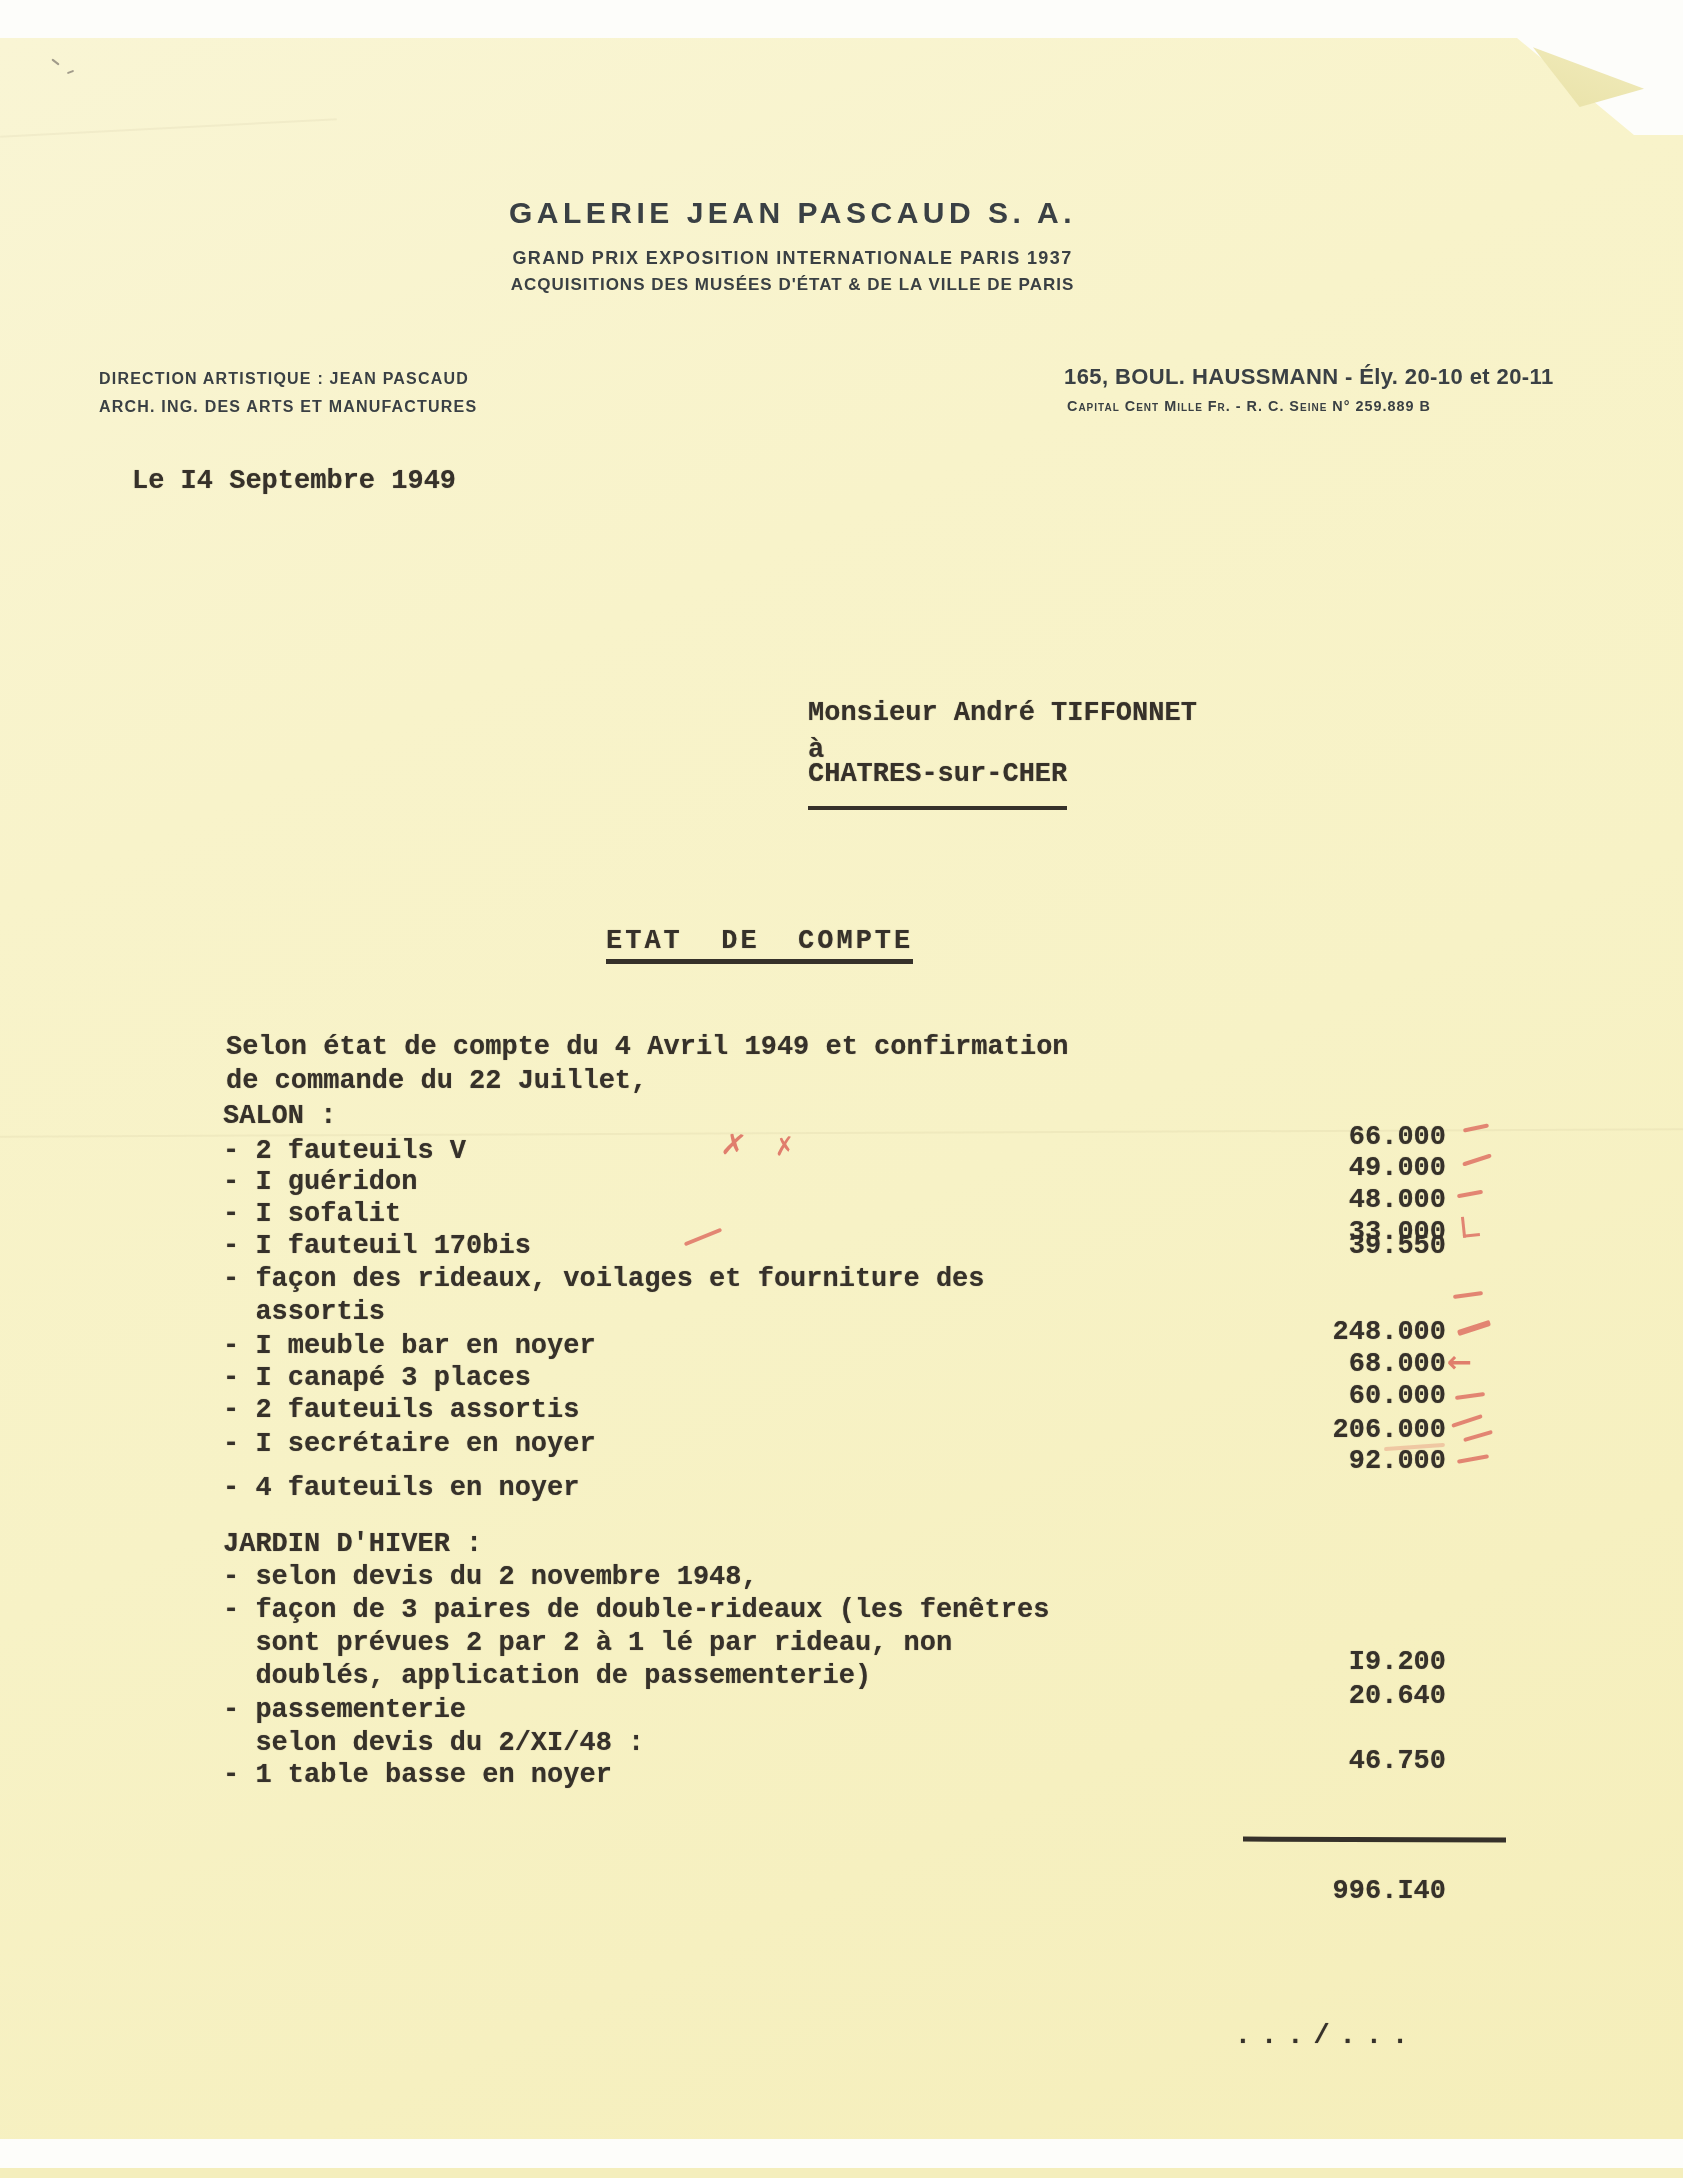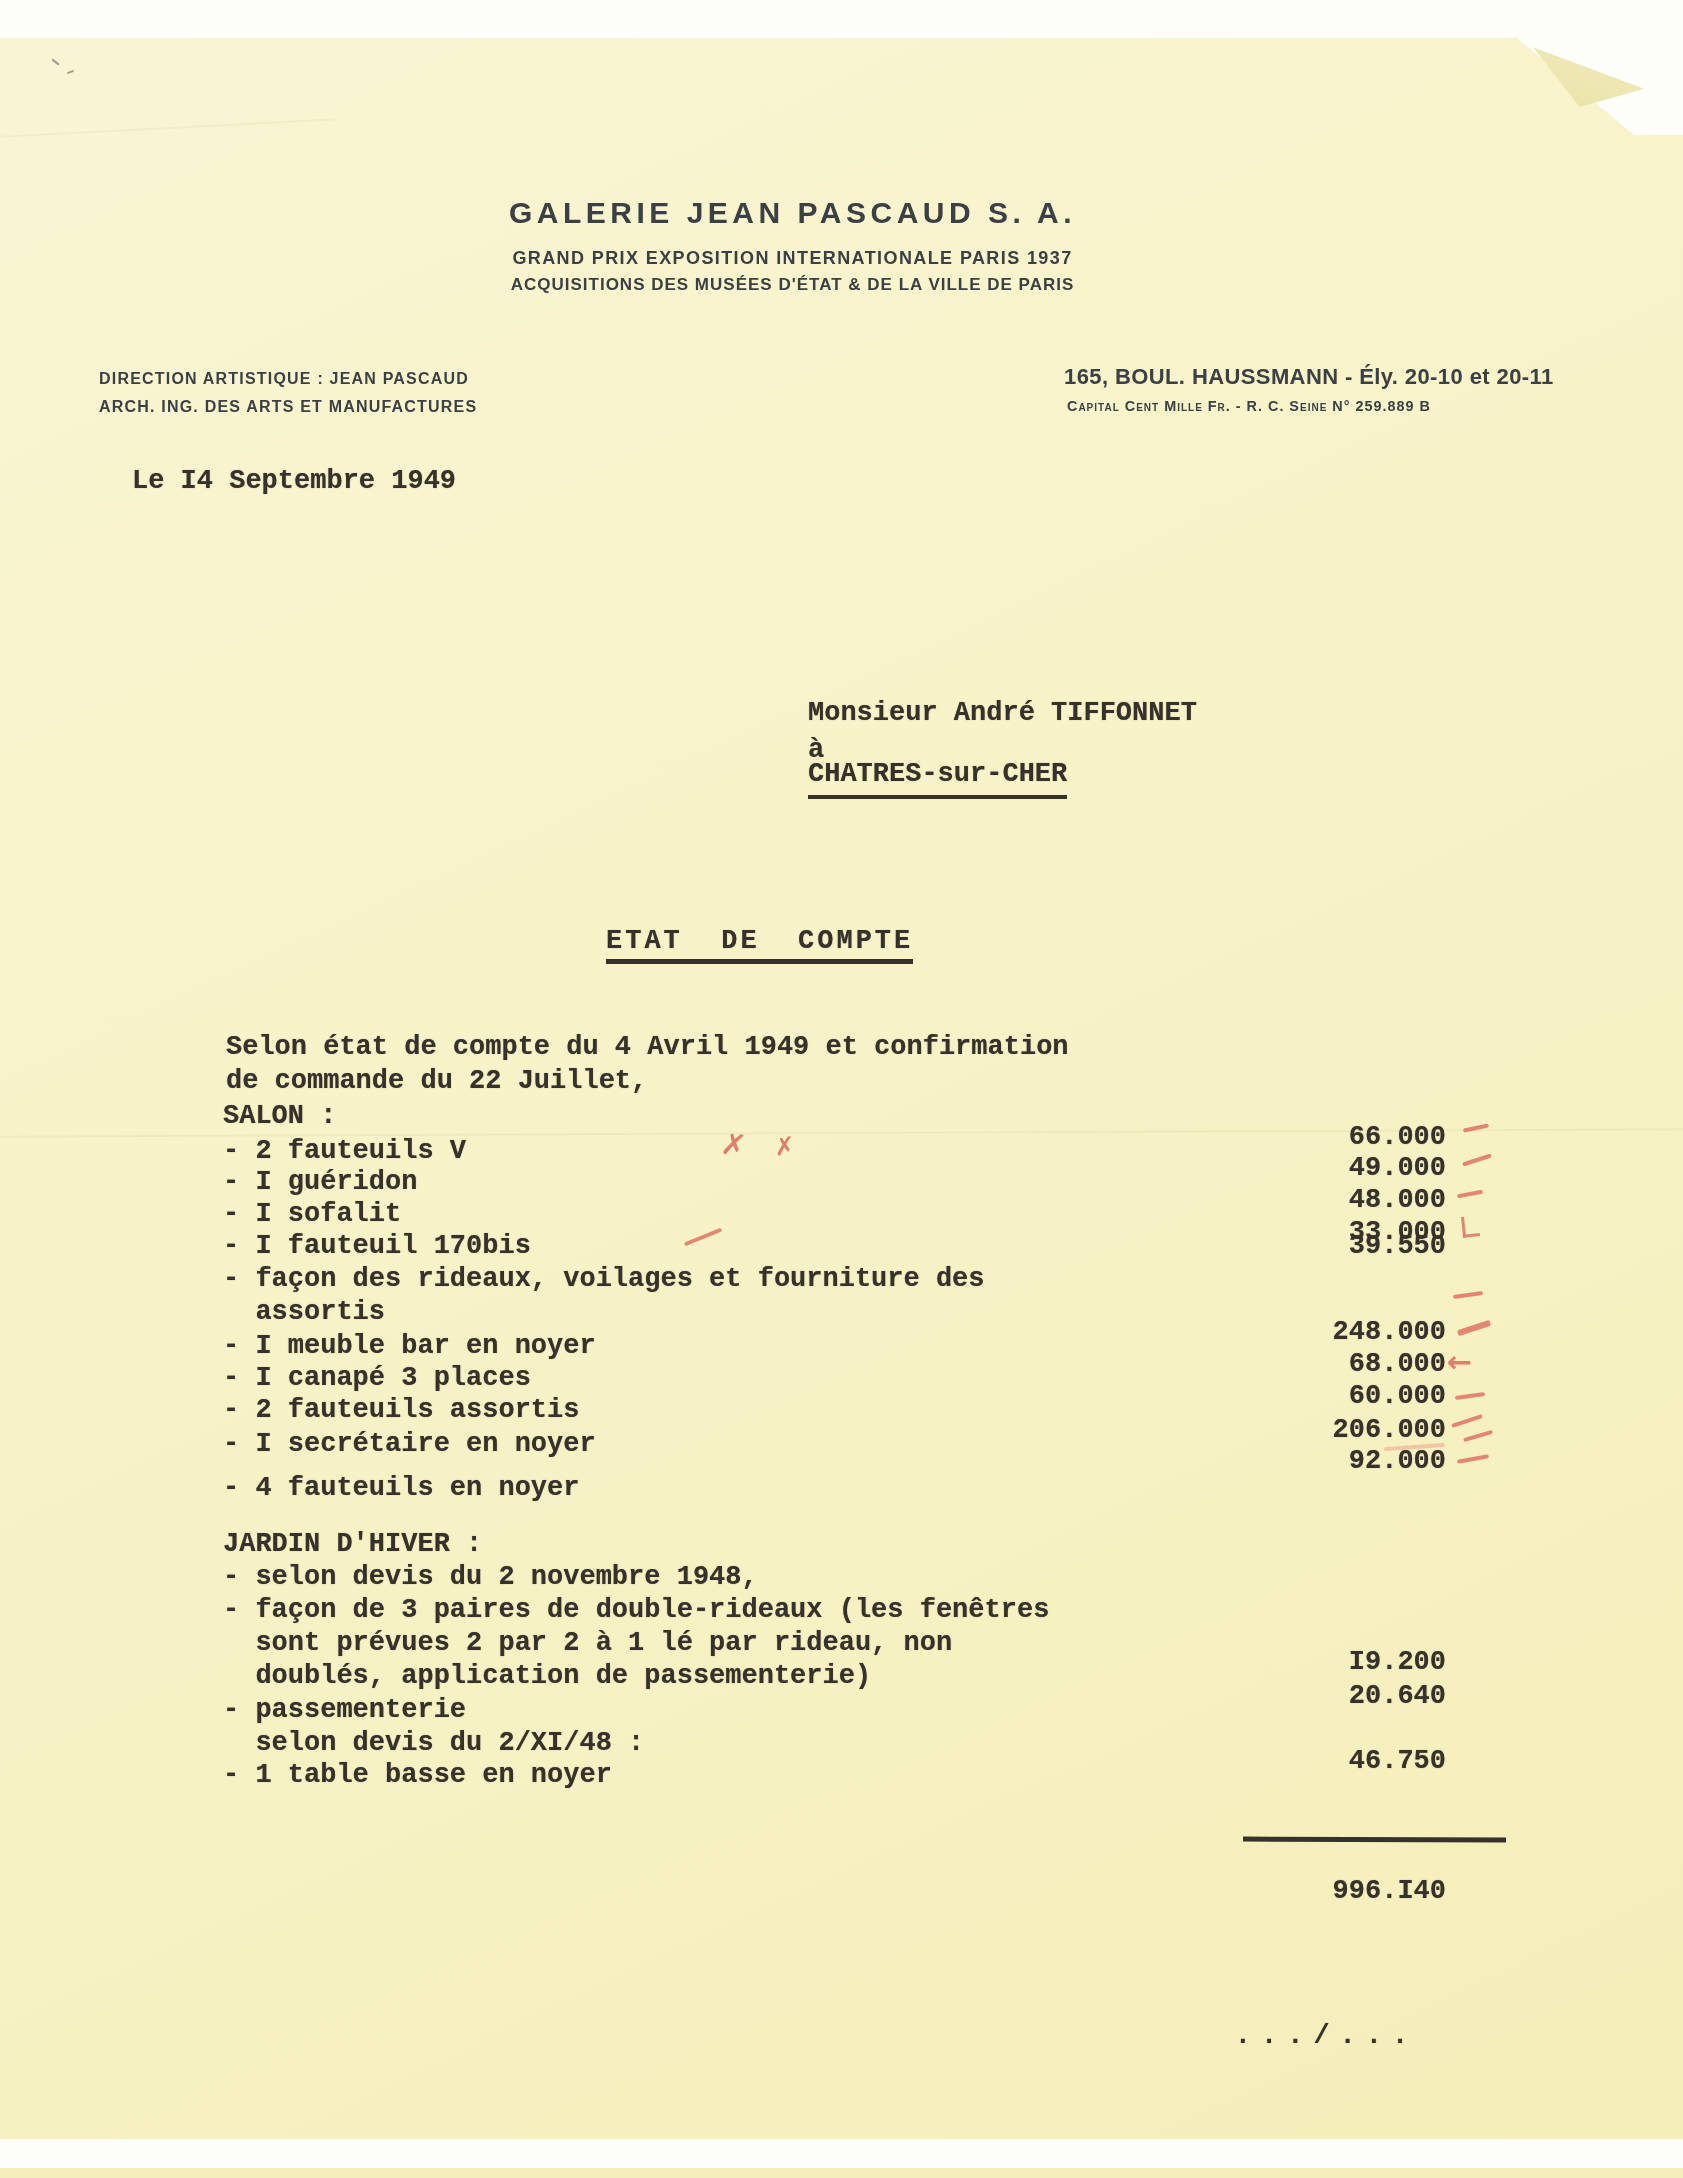--- a/index.html
+++ b/index.html
@@ -36,21 +36,21 @@
   .lh-right2{left:1067px;top:398px;font-size:14.4px;letter-spacing:1px;font-variant:small-caps;}
   
   .tw{
     position:absolute;color:var(--ink);
     font-family:"Liberation Mono","DejaVu Sans Mono",monospace;
     font-weight:700;font-size:27px;line-height:28px;white-space:pre;
     text-shadow:0 0 1px rgba(54,49,42,.55);
     text-align:center;
   }
   .amt{left:1223px;width:223px;text-align:right;}
-  .ul{border-bottom:4px solid var(--ink);padding-bottom:7px;}
+  .ul{border-bottom:4px solid var(--ink);padding-bottom:18px;}
   .doc-title{letter-spacing:3px;border-bottom:5px solid var(--ink);padding-bottom:4px;}
   .rule-total{position:absolute;left:1243px;top:1837px;width:263px;height:5px;background:var(--ink);transform:rotate(.2deg);}
   
   .rmark{position:absolute;background:var(--pencil_red);height:4px;border-radius:2px;opacity:.8;}
   .rglyph{position:absolute;color:var(--pencil_red);font-family:"DejaVu Sans",sans-serif;font-weight:700;opacity:.85;}
   .rangle{position:absolute;width:14px;height:18px;border-left:3px solid var(--pencil_red);border-bottom:3px solid var(--pencil_red);opacity:.8;}
   .gmark{position:absolute;background:var(--pencil_gray);height:2px;border-radius:1px;opacity:.8;}
 </style>
 </head>
 <body>

